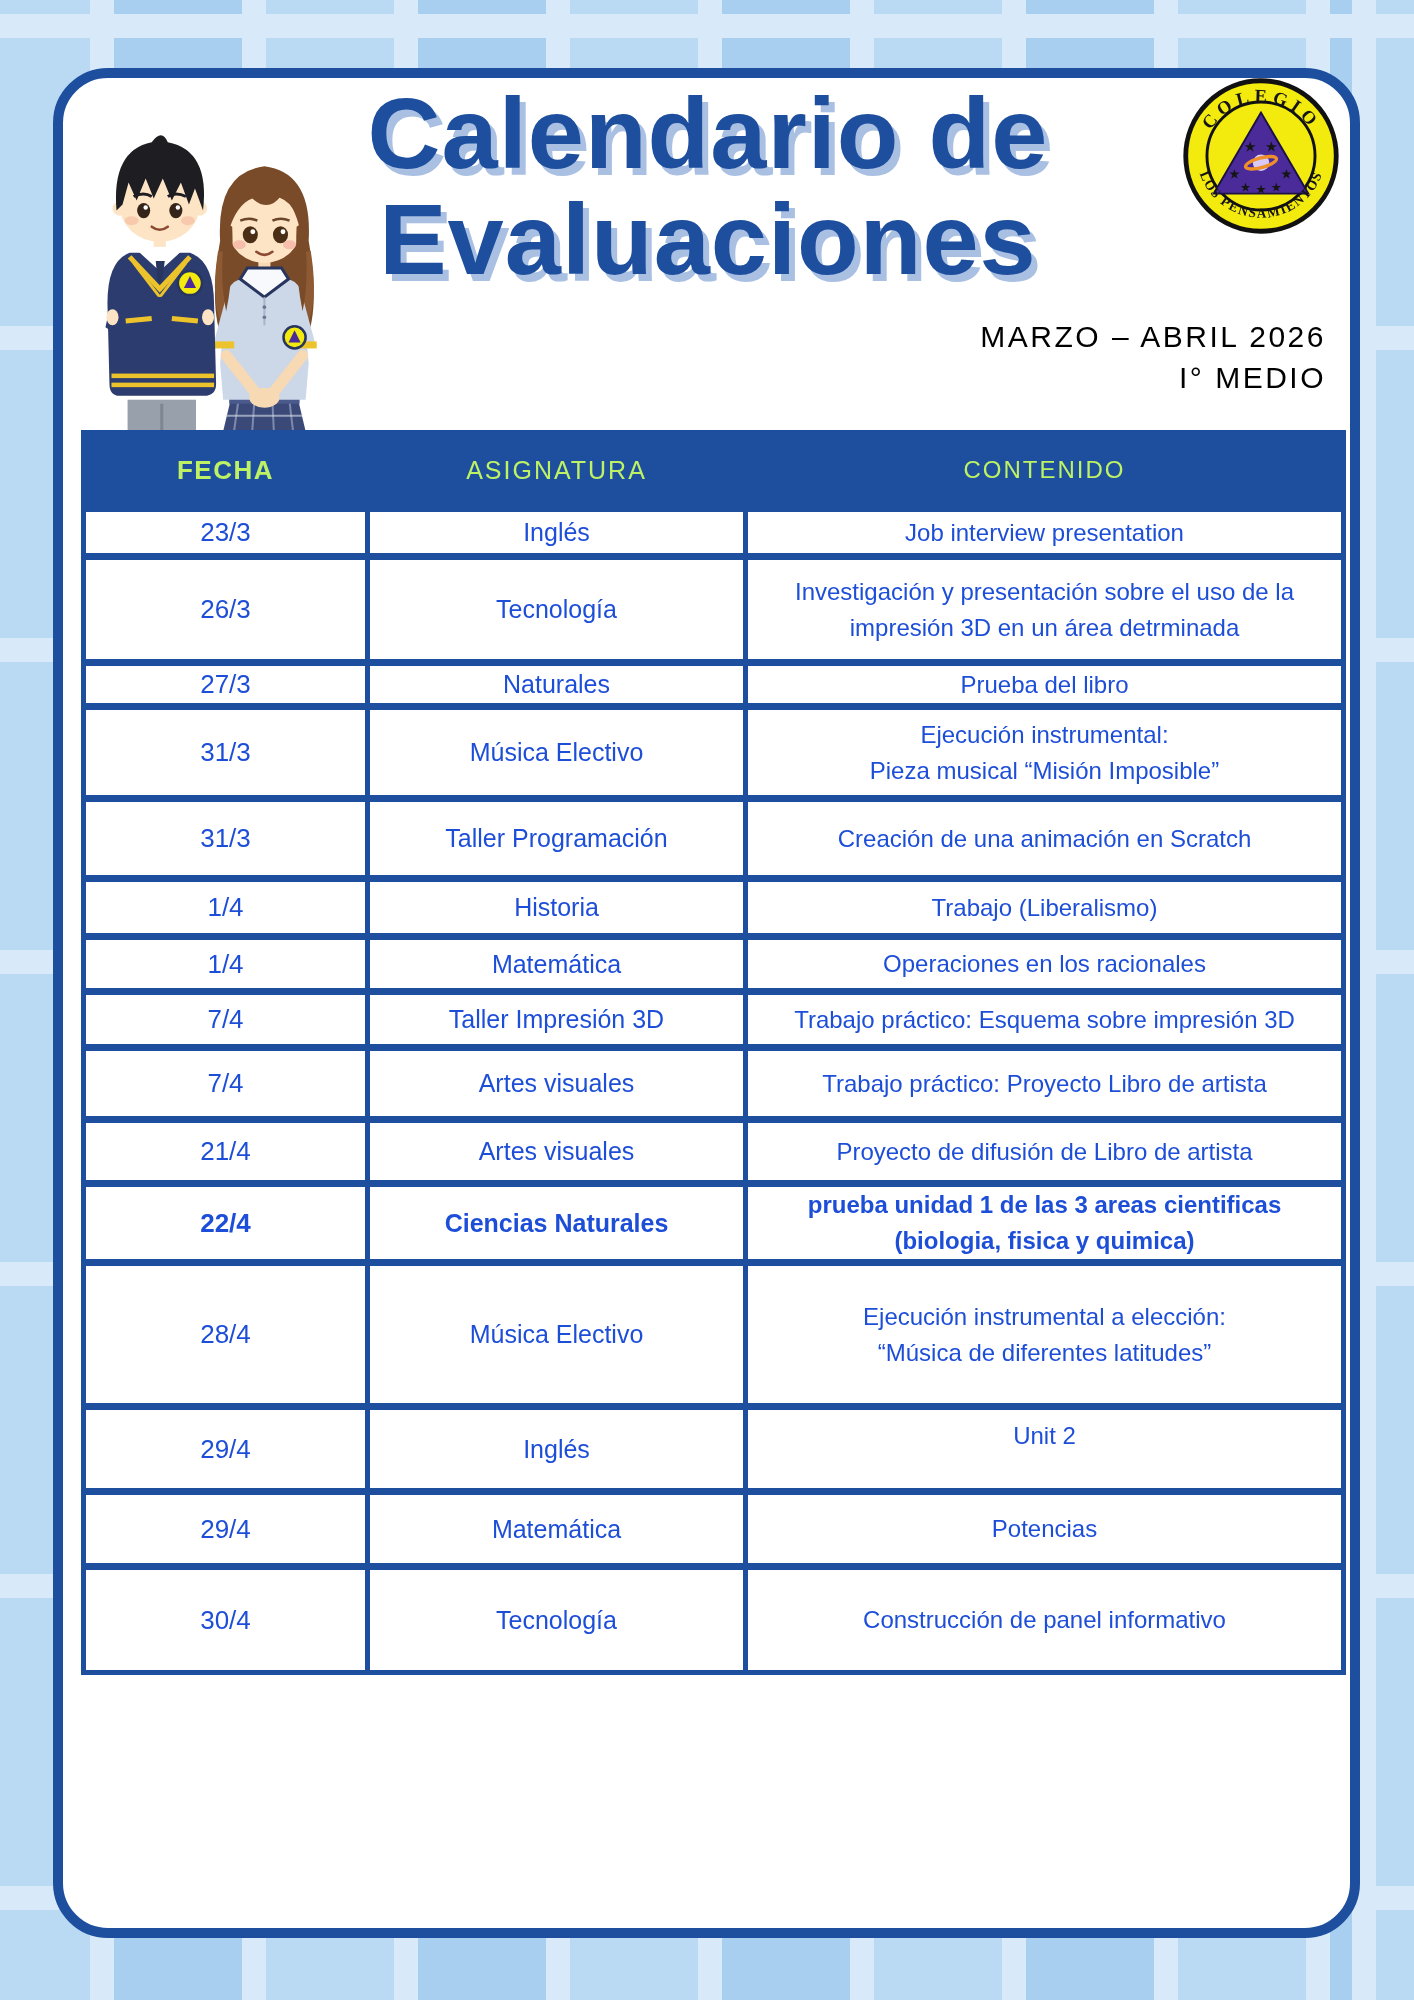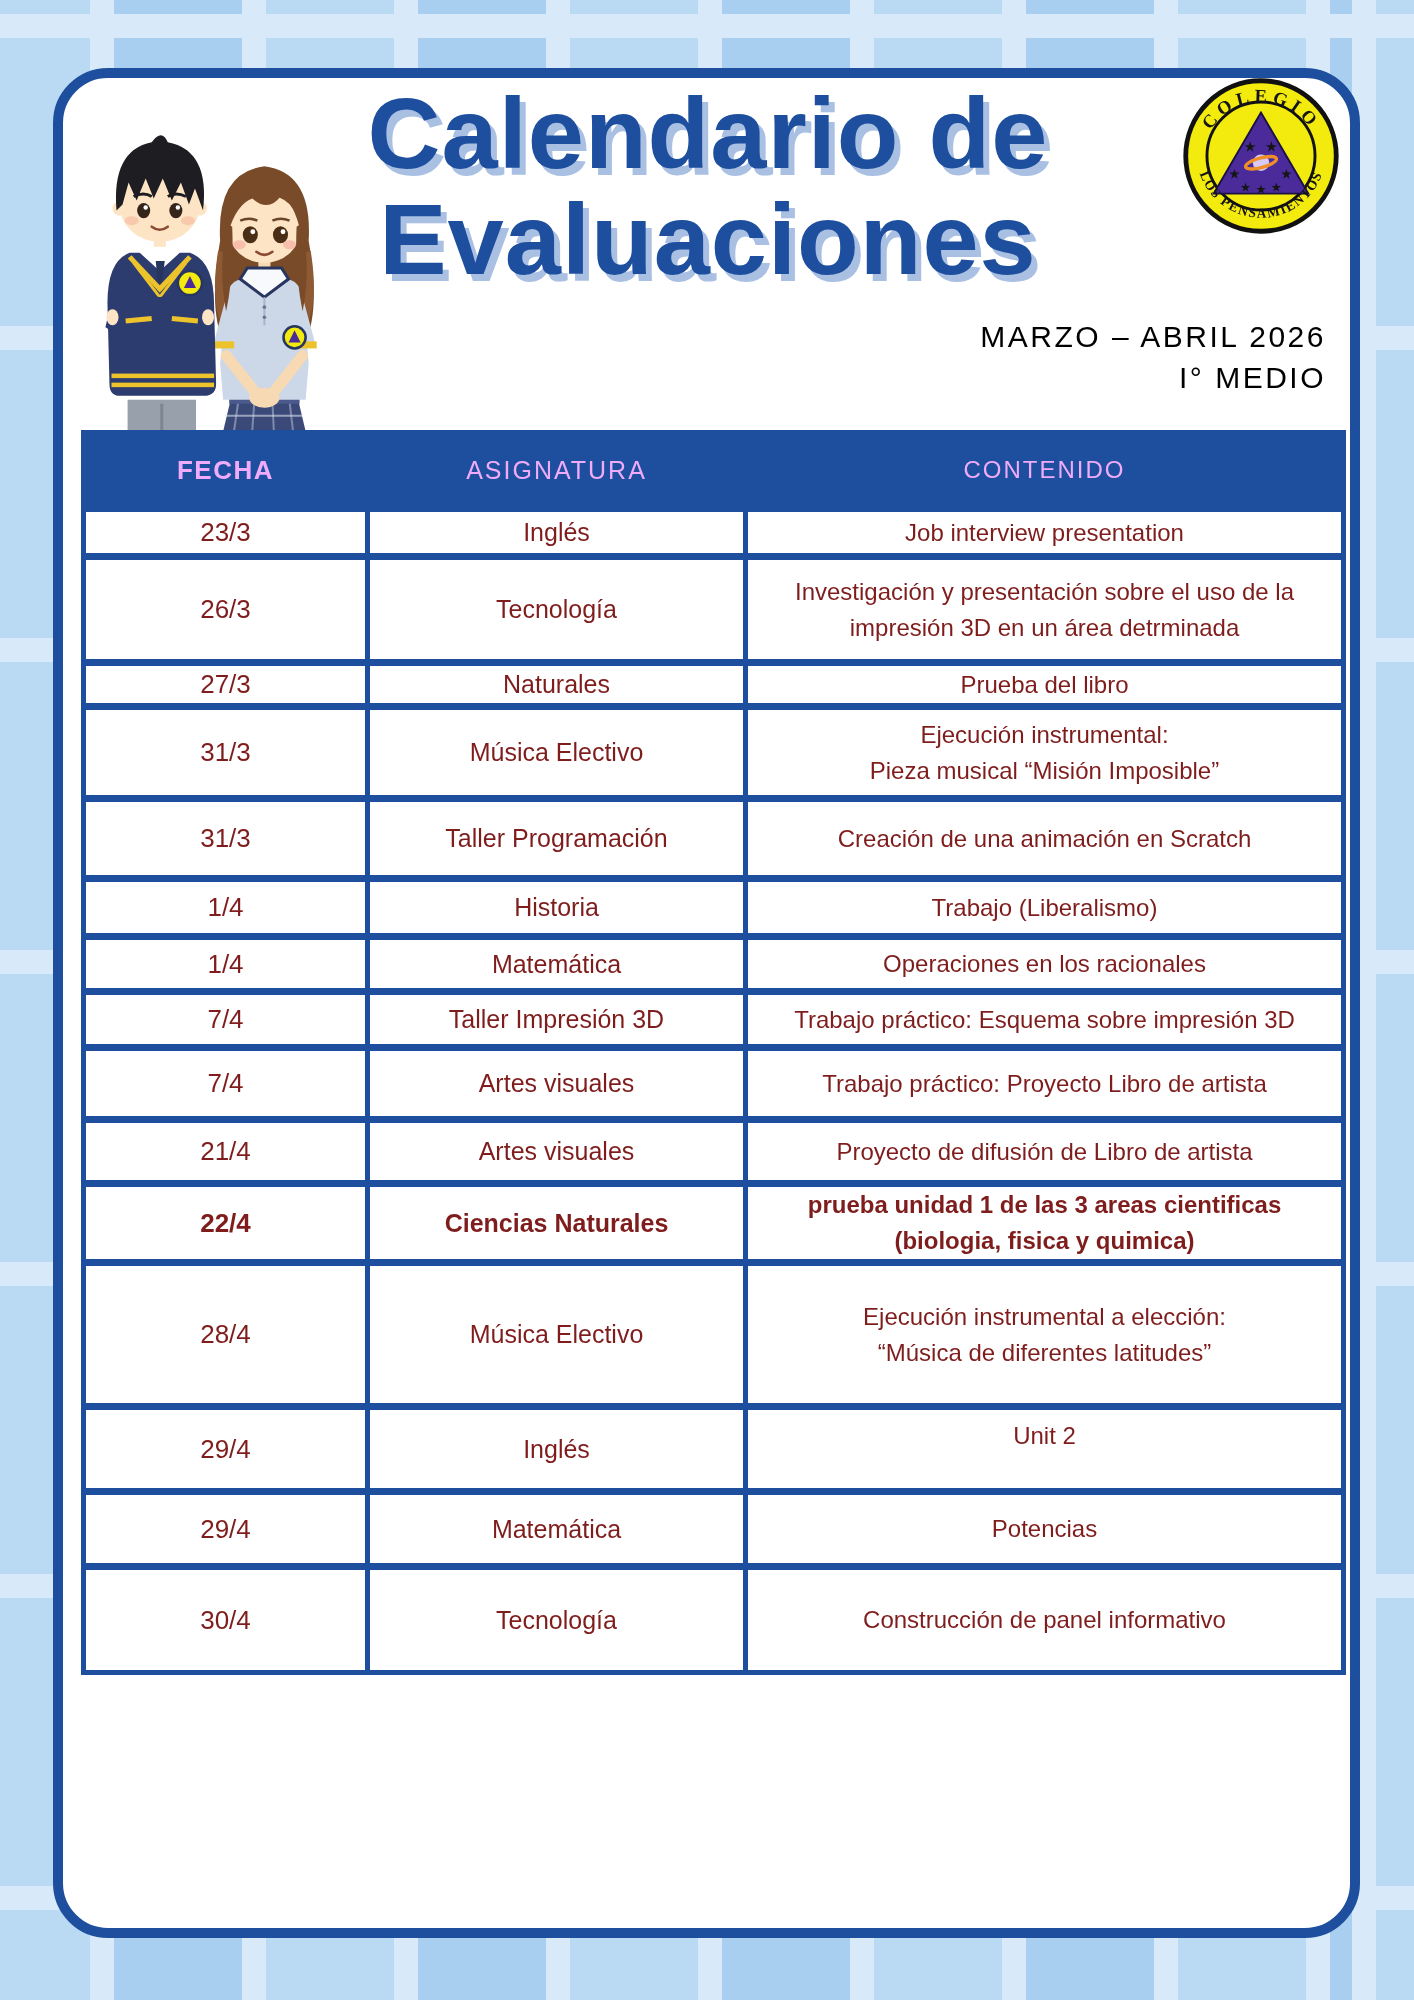--- a/index.html
+++ b/index.html
@@ -36,25 +36,25 @@
   .logo{position:absolute;left:1116px;top:-4px;width:164px;height:164px;z-index:3;}
   .logo text{font-family:"Liberation Serif","DejaVu Serif",serif;font-weight:bold;fill:#151515;}
 
   
   .etable{
     position:absolute;left:18px;top:352px;width:1265px;z-index:2;
     background:#1d4f9e;padding:5px;box-sizing:border-box;
   }
   .t-row{display:flex;gap:5px;margin-top:7px;}
   .t-row.head{margin-top:0;height:70px;align-items:center;color:#ffffff;}
-  .t-row.head .t-cell{background:transparent;color:#f0abfc;}
+  .t-row.head .t-cell{background:transparent;color:#bef264;}
   .h1{font-weight:bold;font-size:27px;letter-spacing:1.5px;}
   .h2,.h3{font-weight:normal;font-size:26px;letter-spacing:2px;}
   .t-cell{
-    background:#ffffff;box-sizing:border-box;color:#7f1d1d;
+    background:#ffffff;box-sizing:border-box;color:#1d4ed8;
     display:flex;align-items:center;justify-content:center;
     text-align:center;white-space:pre-line;padding:2px 8px;
   }
   .c1{width:279px;font-size:26px;}
   .c2{width:373px;font-size:25px;}
   .c3{flex:1;font-size:24px;line-height:1.5;}
   .t-cell.top{align-items:flex-start;padding-top:8px;}
 </style>
 </head>
 <body>

